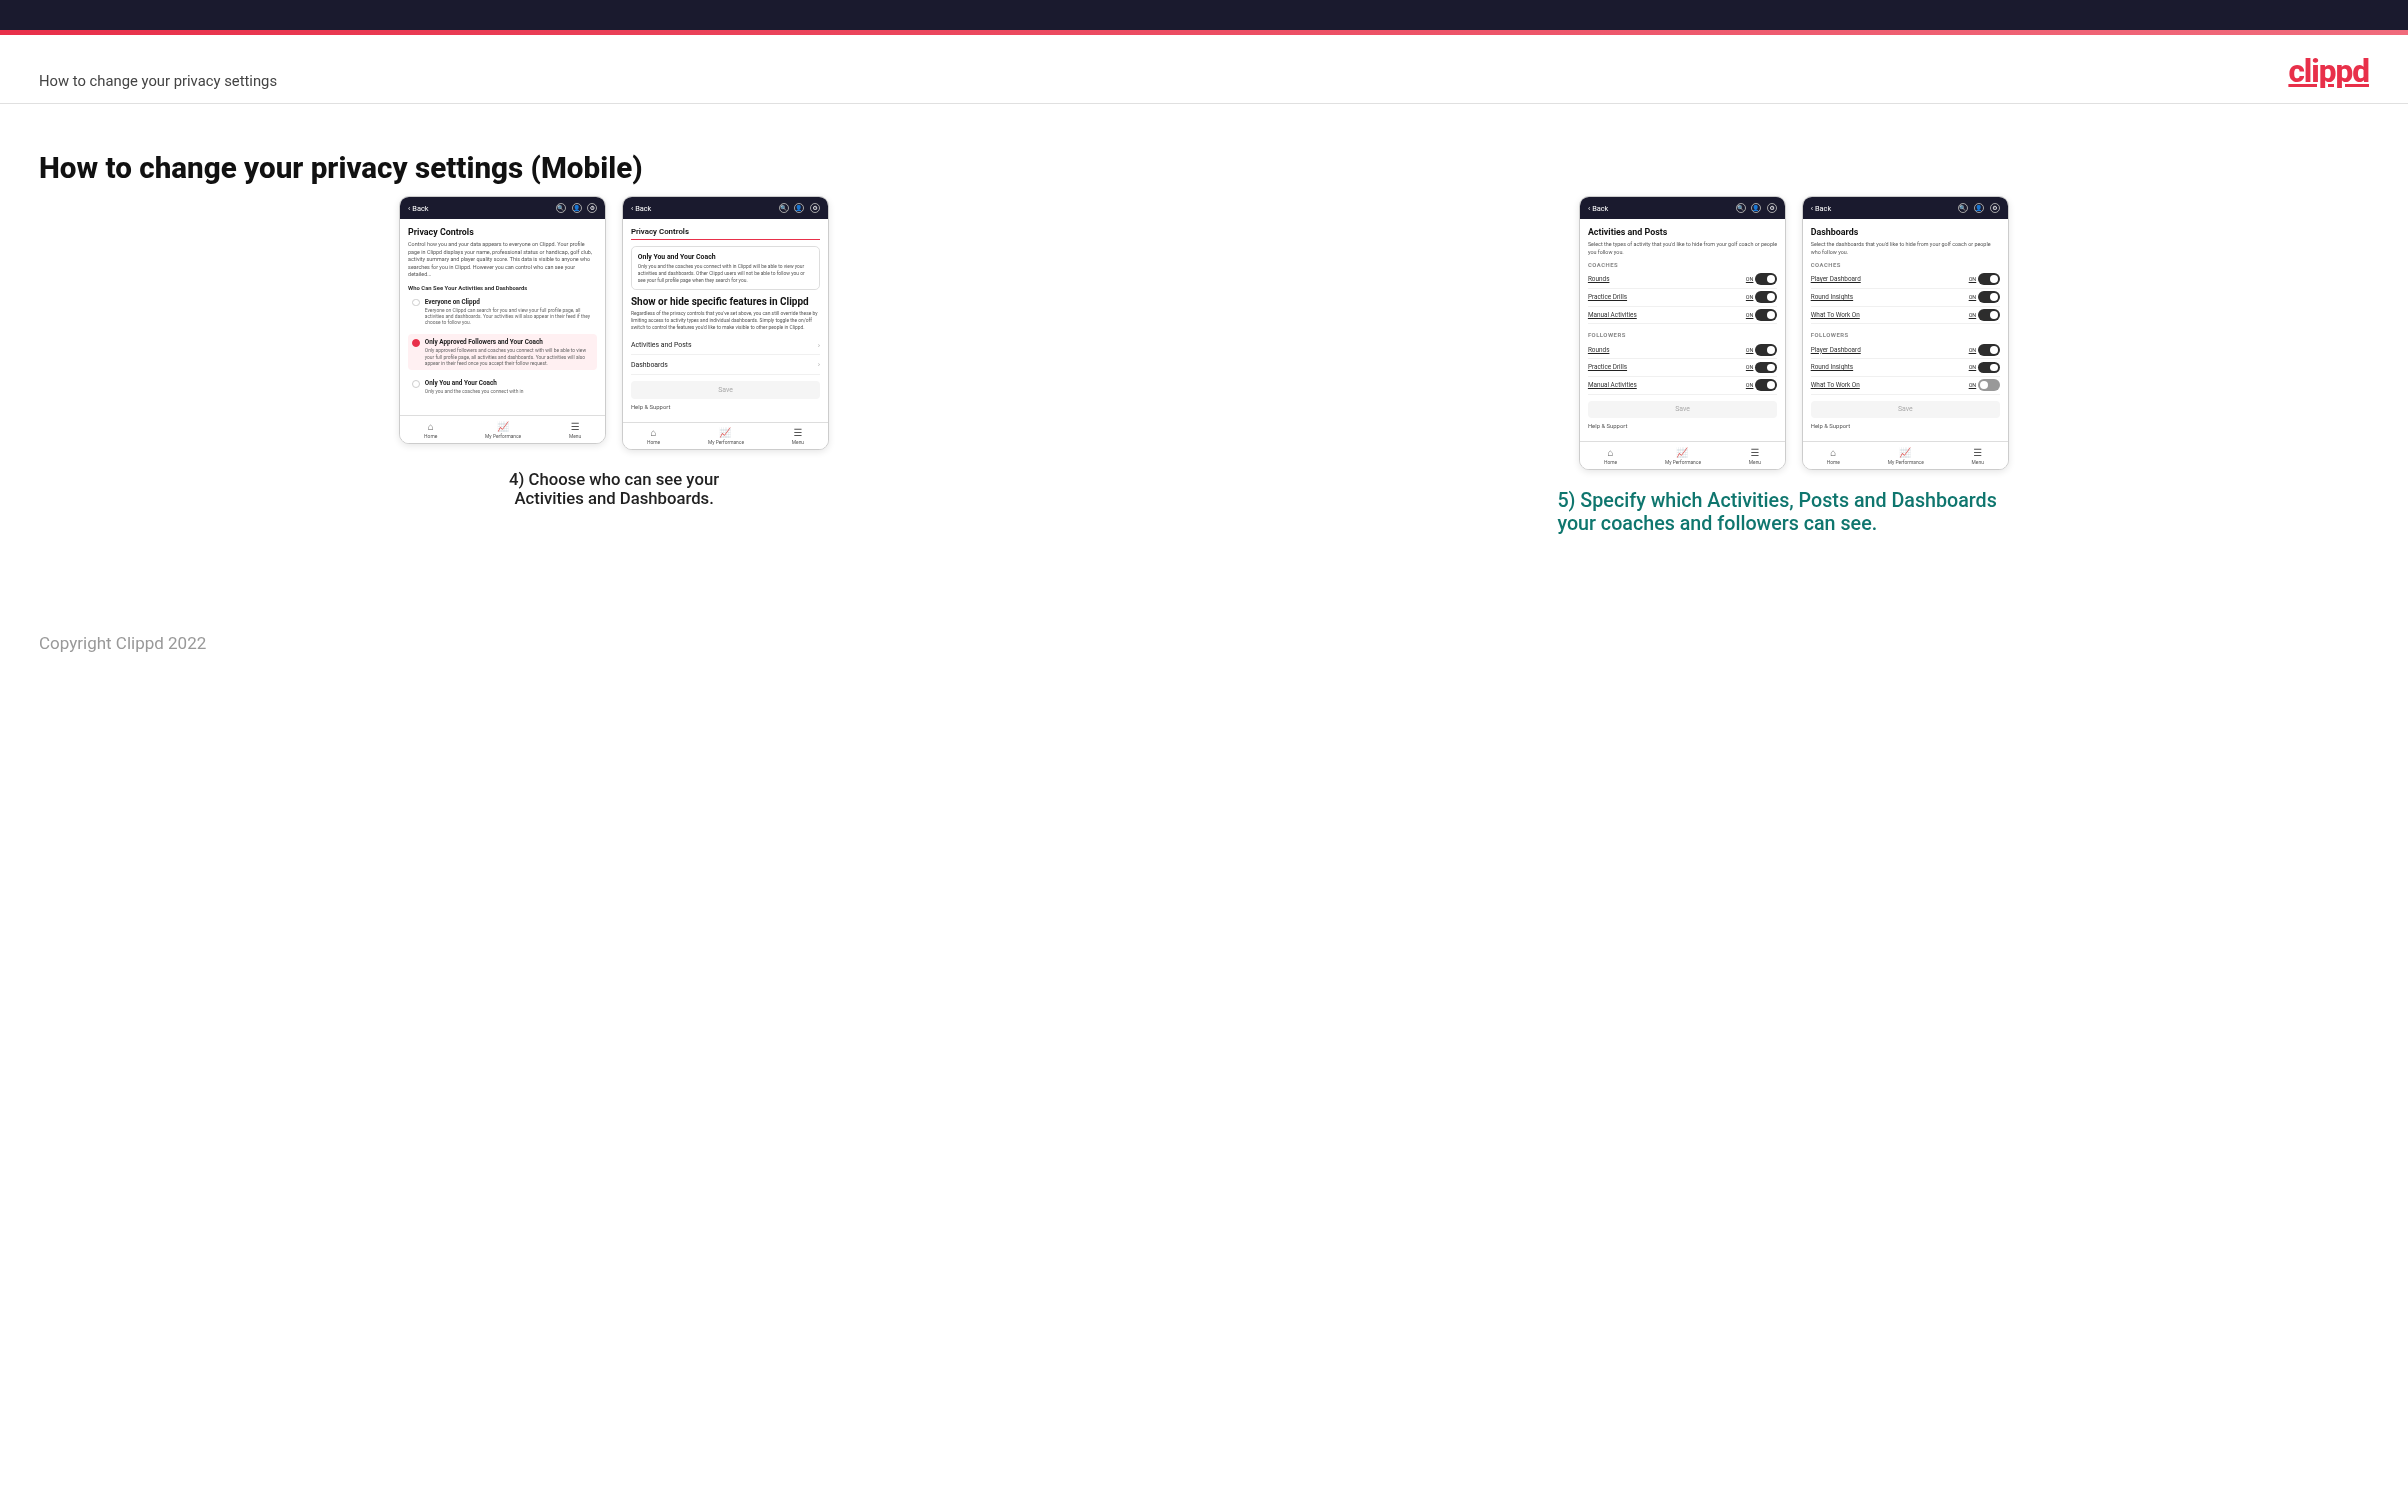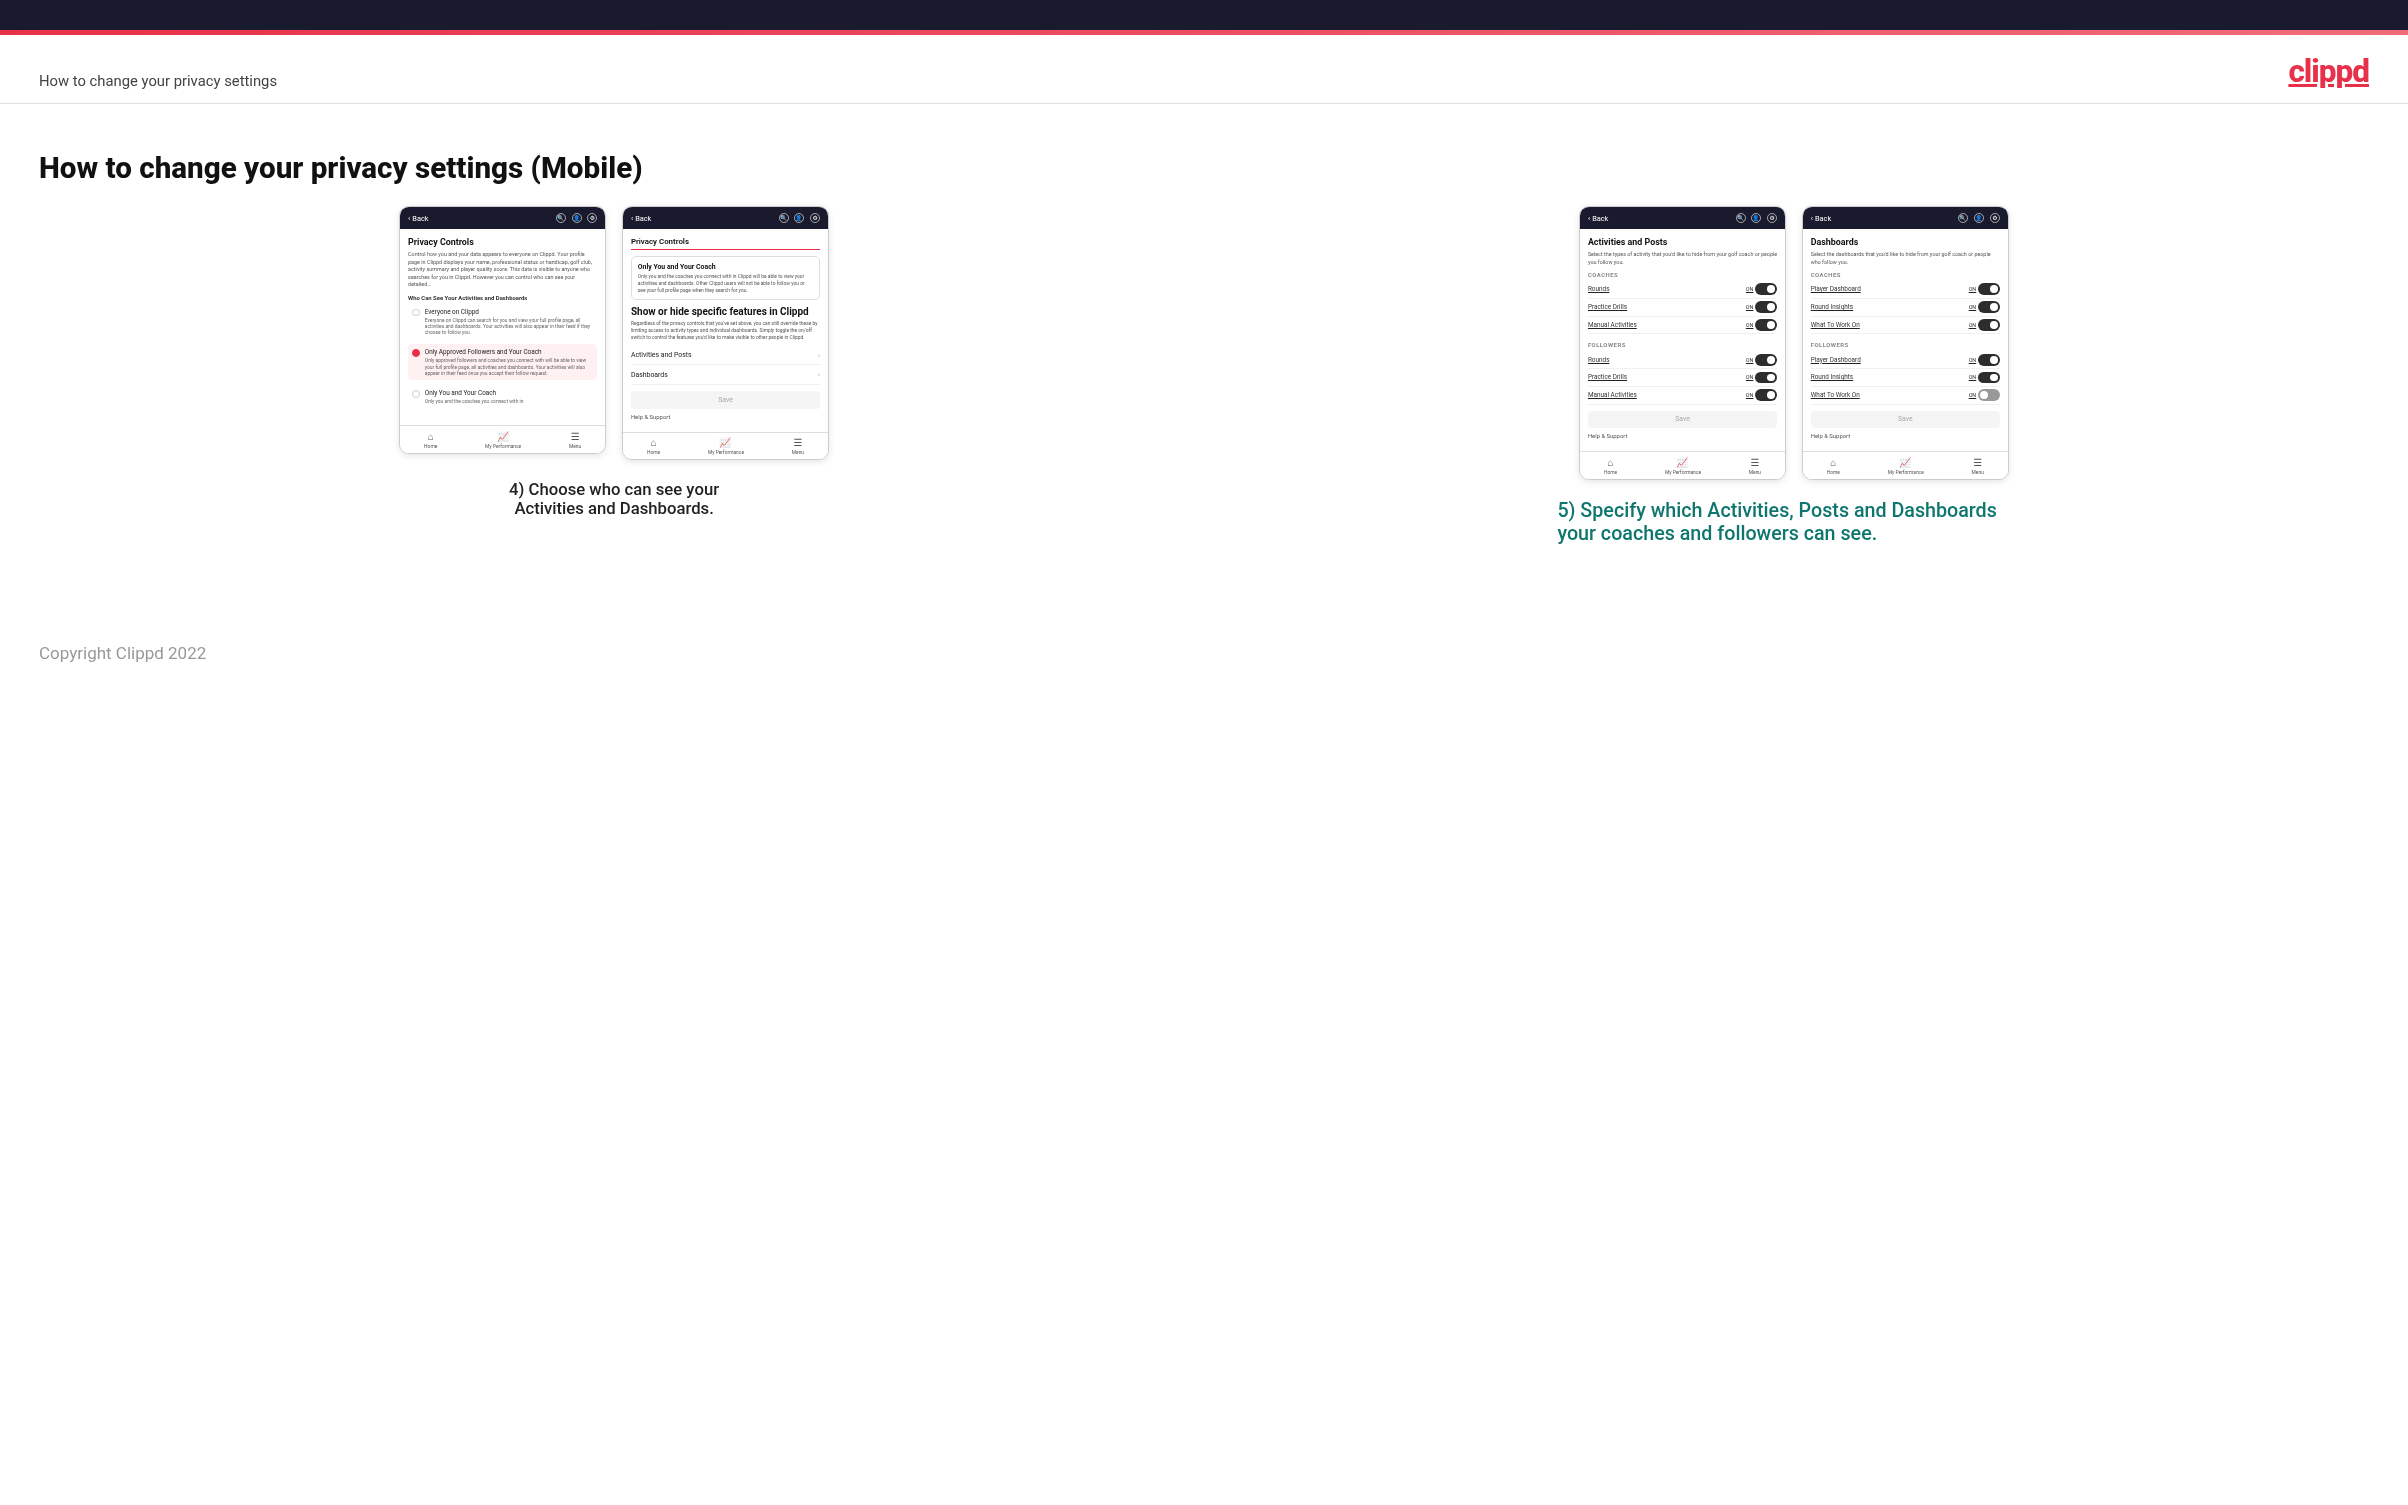--- a/index.html
+++ b/index.html
@@ -47,21 +47,21 @@
 
     
     .main-content {
       padding: 47px 39px 39px 39px;
     }
 
     .page-heading {
       font-size: 29.6px;
       font-weight: 800;
       color: #111;
-      margin-bottom: 21px;
+      margin-bottom: 11px;
     }
     .page-subheading {
       font-size: 19.7px;
       color: #333;
       margin-bottom: 39px;
     }
 
     
     .screenshots-row {
       display: flex;
@@ -185,21 +185,21 @@
       border: 1.5px solid #ccc;
       flex-shrink: 0;
       margin-top: 1px;
     }
     .radio-dot.filled {
       background: #e8304a;
       border-color: #e8304a;
     }
     .radio-label {
       font-size: 6.4px;
-      font-weight: 400;
+      font-weight: 700;
       color: #222;
       margin-bottom: 1px;
     }
     .radio-desc {
       font-size: 4.9px;
       color: #666;
       line-height: 1.3;
     }
     .toggle {
       width: 21.7px; height: 11.8px;

